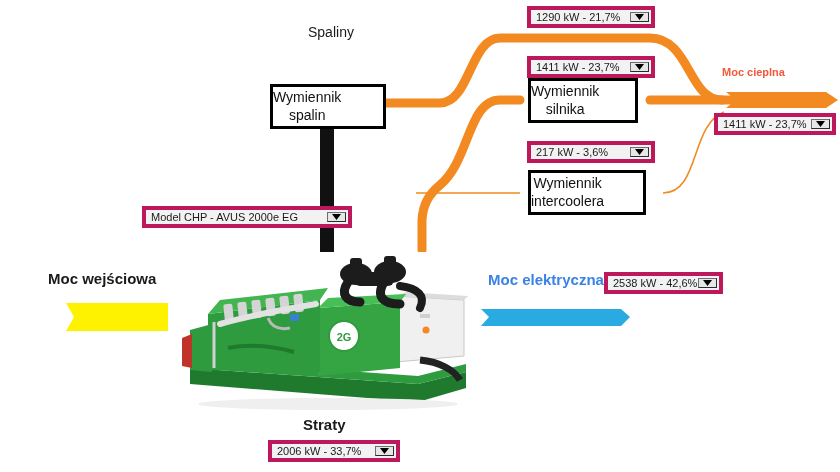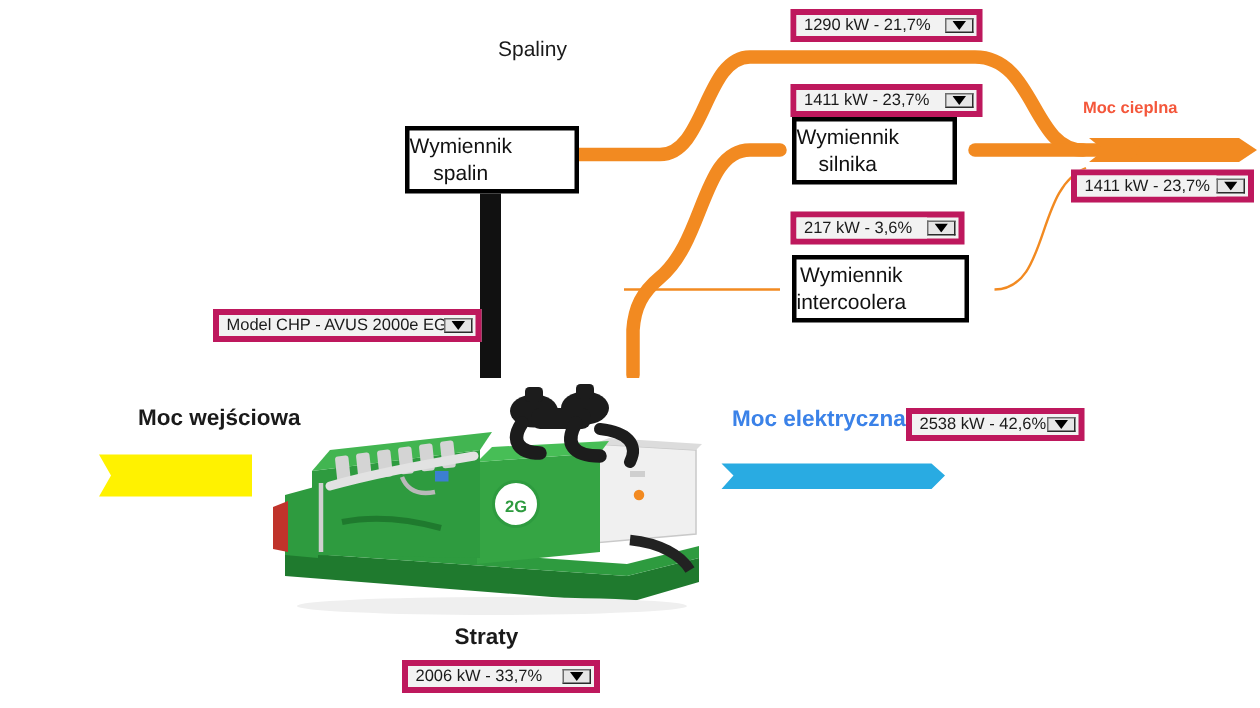--- a/index.html
+++ b/index.html
@@ -56,21 +56,21 @@
     border-right-color: #2b2b2b;
     border-bottom-color: #2b2b2b;
     box-sizing: border-box;
     display: flex;
     align-items: center;
     justify-content: center;
   }
   .combo .combo-arrow svg { display: block; }
 
   
-  .combo.w-model { width: 179px; }
+  .combo.w-model { width: 210px; }
   .combo.w-input { width: 182px; }
 
   
   .unitbox {
     position: absolute;
     border: 3px solid #000000;
     background: #ffffff;
     box-sizing: border-box;
     display: flex;
     align-items: center;
@@ -213,23 +213,23 @@
     </span>
   </div>
 
   <div class="unitbox" style="left:528px; top:170px; width:118px; height:45px;">
     <span>
       <span>Wymiennik</span><br>
       <span>intercoolera</span>
     </span>
   </div>
 
-  <div class="lbl" style="left:308px; top:24px;margin-left:24px;">Spaliny</div>
-
-  <div class="lbl lbl-bold" style="left:48px; top:270px;margin-left:44px;">Moc wejściowa</div>
+  <div class="lbl" style="left:308px; top:24px;">Spaliny</div>
+
+  <div class="lbl lbl-bold" style="left:48px; top:270px;">Moc wejściowa</div>
 
   <div class="lbl lbl-heat" style="left:722px; top:66px; color:#F4573B;">Moc cieplna</div>
 
   <div class="lbl lbl-elec" style="left:488px; top:271px; color:#3B82E8;">Moc elektryczna</div>
 
   <div class="lbl lbl-bold" style="left:303px; top:416px;">Straty</div>
 
   <div class="combo" style="left:527px; top:6px; width:128px;">
     <div class="combo-value">1290 kW - 21,7%</div>
     <div class="combo-arrow">
@@ -241,21 +241,21 @@
 
   <div class="combo" style="left:527px; top:56px; width:128px;">
     <div class="combo-value">1411 kW - 23,7%</div>
     <div class="combo-arrow">
       <svg width="9" height="6" viewBox="0 0 9 6">
           <polygon points="0,0 9,0 4.5,6" fill="#000000"></polygon>
         </svg>
     </div>
   </div>
 
-  <div class="combo" style="left:527px; top:141px; width:116px;">
+  <div class="combo" style="left:527px; top:141px; width:128px;">
     <div class="combo-value">217 kW - 3,6%</div>
     <div class="combo-arrow">
       <svg width="9" height="6" viewBox="0 0 9 6">
           <polygon points="0,0 9,0 4.5,6" fill="#000000"></polygon>
         </svg>
     </div>
   </div>
 
   <div class="combo" style="left:714px; top:113px; width:122px;">
     <div class="combo-value">1411 kW - 23,7%</div>

